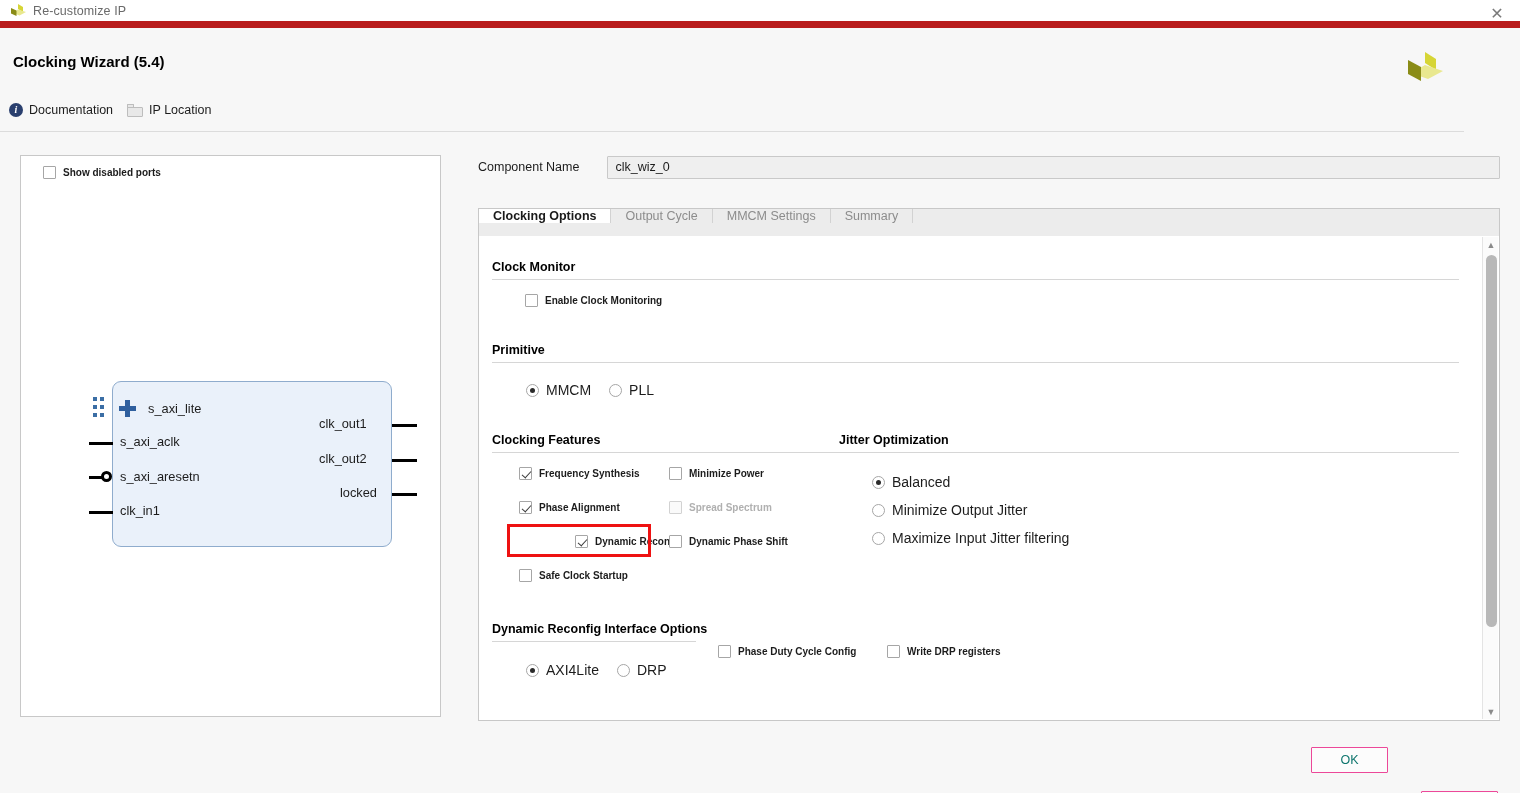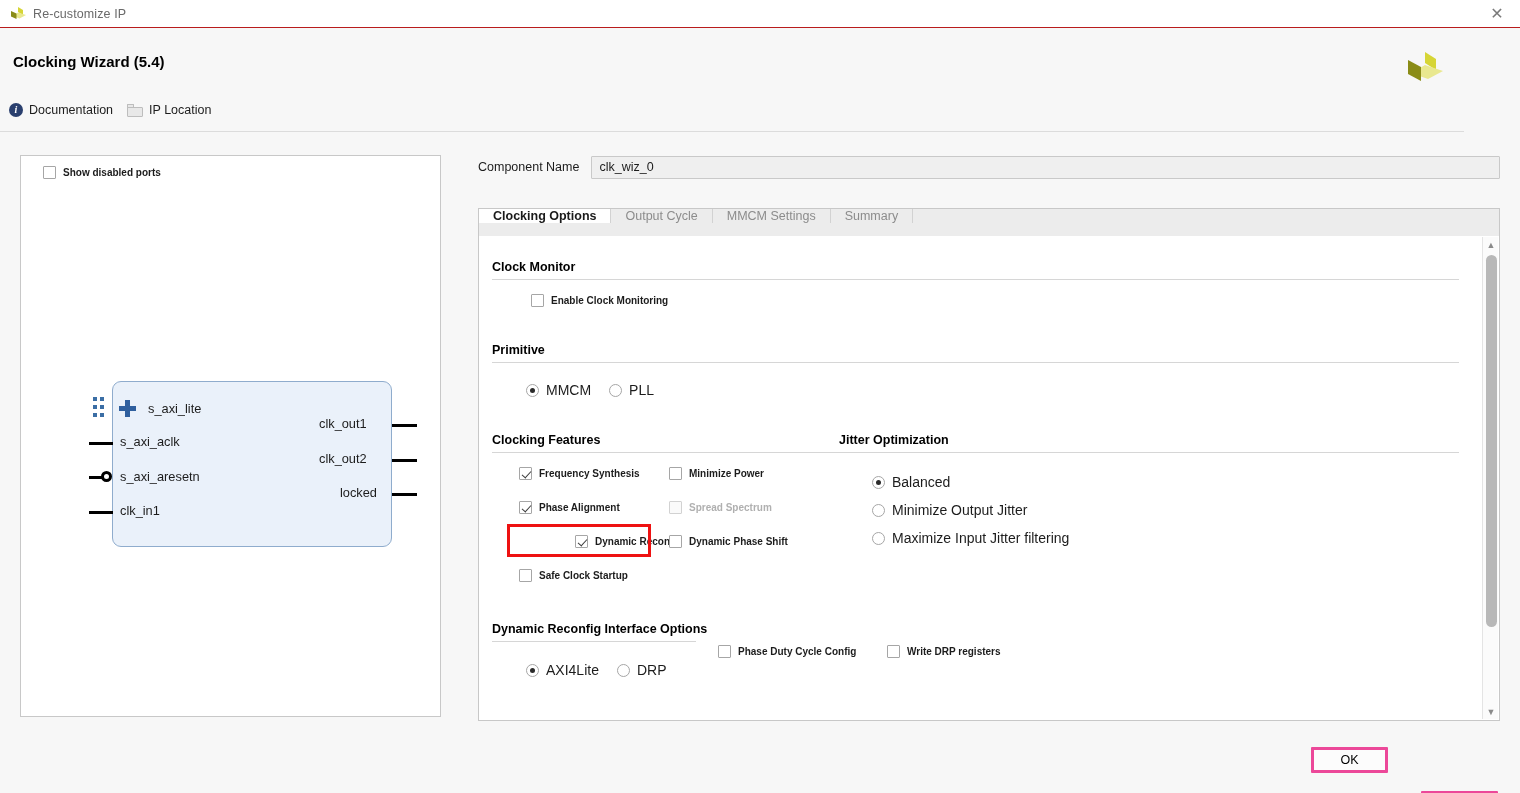--- a/index.html
+++ b/index.html
@@ -15,21 +15,21 @@
     width: 1520px; height: 793px;
     background: #f7f7f7;
     overflow: hidden;
   }
 
   
   .titlebar {
     position: absolute; left: 0; top: 0;
     width: 1520px; height: 28px;
     background: #ffffff;
-    border-bottom: 1px solid #b91c1c;
+    border-bottom: 7px solid #b91c1c;
     display: flex; align-items: center;
   }
   .titlebar .tb-logo {
     width: 18px; height: 16px; margin-left: 9px; margin-right: 6px;
     position: relative;
   }
   .titlebar .tb-title {
     font-size: 12.5px; color: #6a6a6a; letter-spacing: .1px;
   }
   .titlebar .tb-close {
@@ -160,21 +160,21 @@
   }
   .plus-icon::before { left: 0; top: 6px; width: 17px; height: 5px; }
   .plus-icon::after  { left: 6px; top: 0; width: 5px; height: 17px; }
   .inv-bubble {
     position: absolute; width: 11px; height: 11px;
     border: 3px solid #000; border-radius: 50%; background: #fff;
   }
 
   
   .right-wrap { position: absolute; left: 478px; top: 155px; width: 1022px; }
-  .comp-row { display: flex; align-items: center; height: 24px; }
+  .comp-row { display: flex; align-items: center; height: 24px; gap: 16px; }
   .comp-label { font-size: 12.5px; color: #1c1c1c; margin-right: 12px; }
   .comp-input {
     flex: 1; height: 23px; background: #efefef;
     border: 1px solid #c9c9c9; border-radius: 1px;
     font-size: 12.5px; color: #1c1c1c; padding: 0 7px;
     font-family: "Liberation Sans", sans-serif;
   }
 
   .tabbar {
     margin-top: 29px; height: 28px; background: #ececec;
@@ -222,22 +222,22 @@
   
   .redbox {
     position: absolute;
     border: 3px solid #ee1111;
     pointer-events: none;
   }
 
   
   .btn {
     position: absolute; height: 26px; width: 77px;
-    background: #fcfcfc; border: 3px solid #ec4899; border-radius: 1px;
-    font-size: 12.5px; color: #000000; cursor: pointer;
+    background: #fcfcfc; border: 1px solid #ec4899; border-radius: 1px;
+    font-size: 12.5px; color: #0f766e; cursor: pointer;
     font-family: "Liberation Sans", sans-serif;
   }
   .btn-ok { right: 132px; top: 747px; }
   .btn-cancel { right: 22px; top: 747px; margin-top: 44px; }
 </style>
 </head>
 <body>
 
 <div id="app">
 
@@ -343,21 +343,21 @@
       <div class="rtab">
         <span>Summary</span>
       </div>
     </div>
 
     <div class="tabpanel">
       <div class="tp-inner">
 
         <div class="sec-head" style="left:13px; top:24px;">Clock Monitor</div>
         <div class="sec-rule" style="left:13px; top:43px; width:967px;"></div>
-        <div class="chk-row" style="position:absolute; left:52px; top:58px;">
+        <div class="chk-row" style="position:absolute; left:46px; top:58px;">
           <span class="checkbox"></span>
           <span class="clabel">Enable Clock Monitoring</span>
         </div>
 
         <div class="sec-head" style="left:13px; top:107px;">Primitive</div>
         <div class="sec-rule" style="left:13px; top:126px; width:967px;"></div>
         <div style="position:absolute; left:47px; top:146px; display:flex; gap:18px;">
           <div class="rad-row">
             <span class="radio sel"></span>
             <span class="rlabel">MMCM</span>

